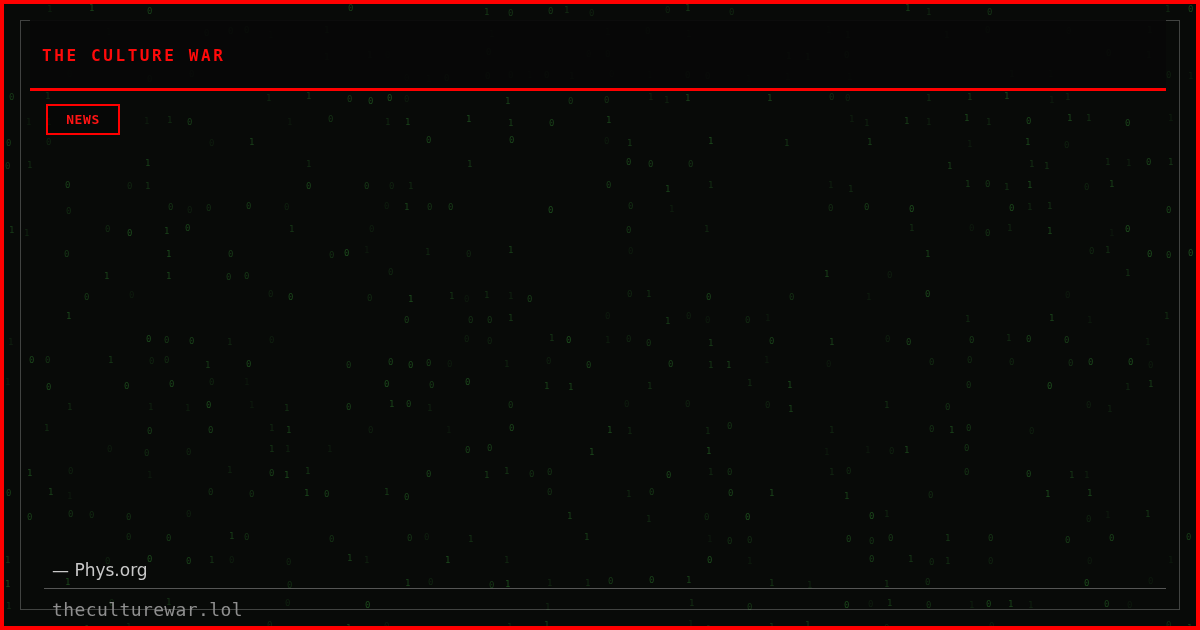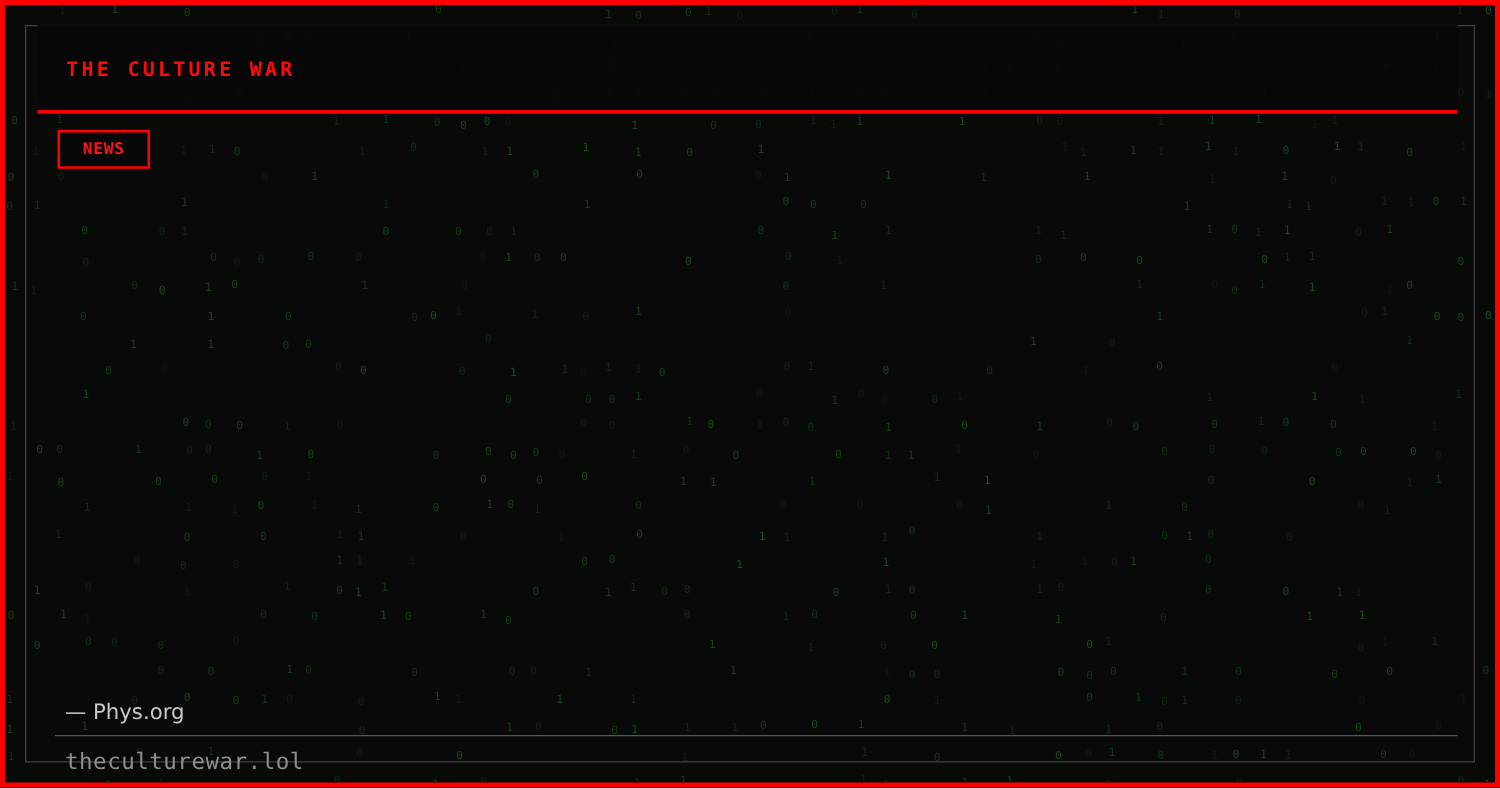--- a/index.html
+++ b/index.html
@@ -57,21 +57,21 @@
     position: absolute;
     left: 26px;
     top: 16px;
     width: 1136px;
     height: 70px;
     background: rgba(8,8,8,0.92);
     box-sizing: border-box;
   }
   #brand {
     position: absolute;
-    left: 23px;
+    left: 12px;
     top: 26px;
     font-family: "DejaVu Sans Mono", monospace;
     font-size: 16px;
     font-weight: bold;
     letter-spacing: 2.6px;
     color: #ff0a0a;
     white-space: nowrap;
   }
   #header-rule {
     position: absolute;

